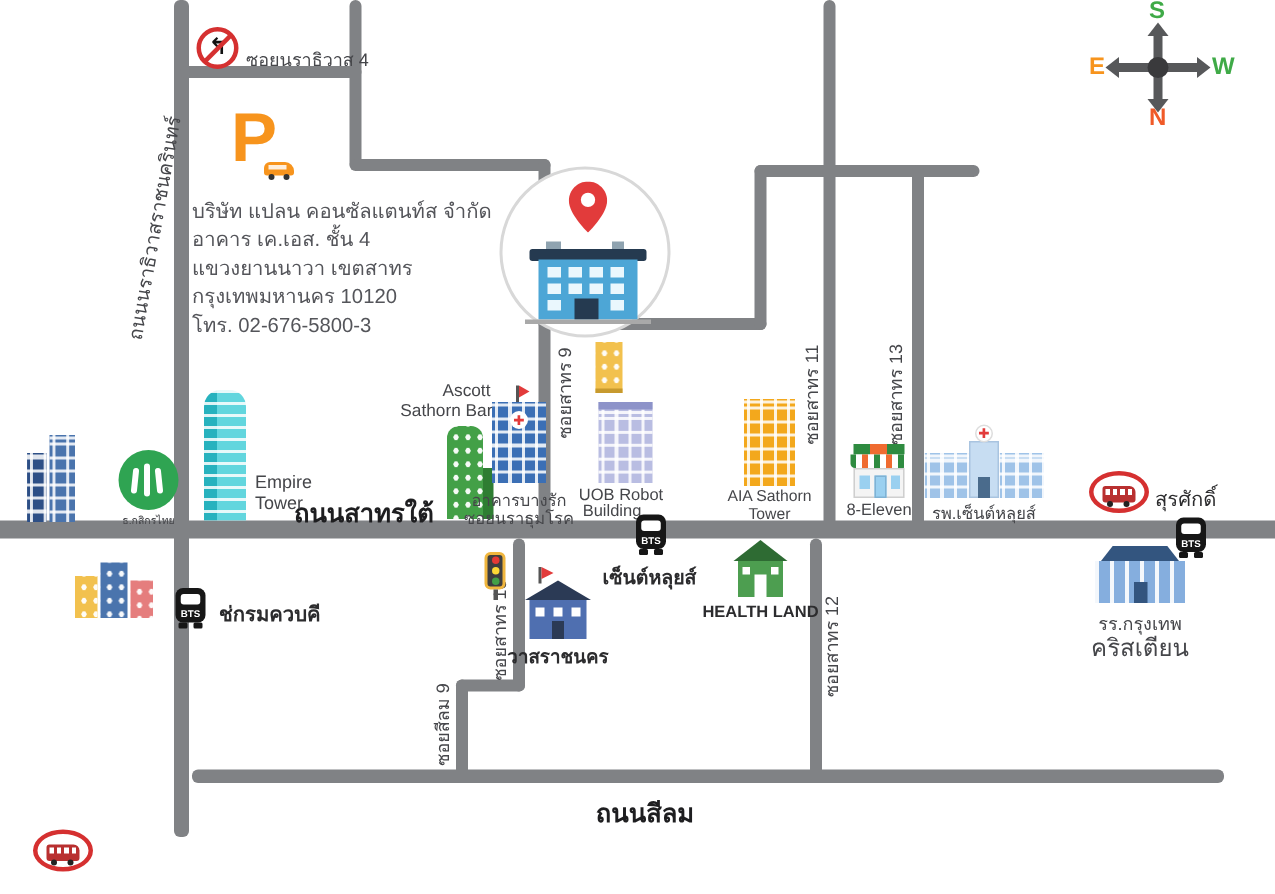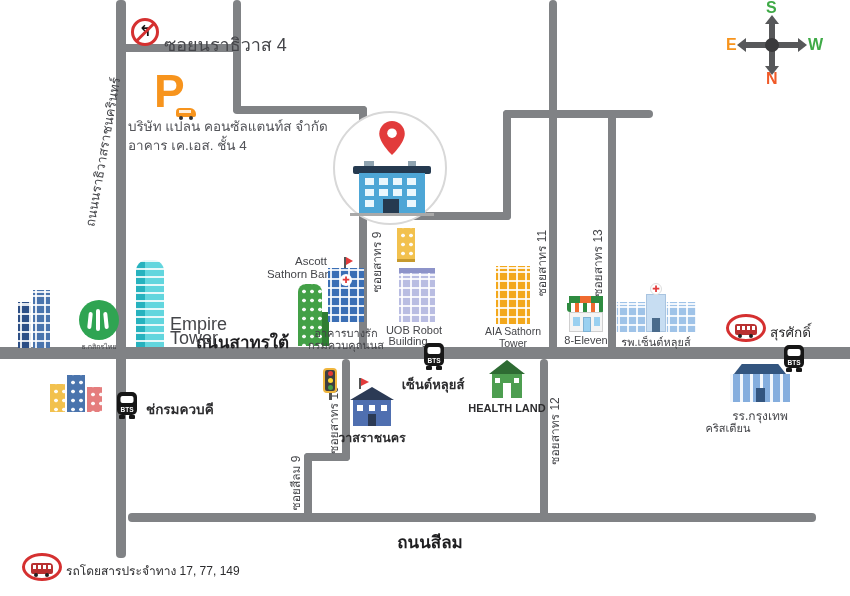--- a/index.html
+++ b/index.html
@@ -1,20 +1,20 @@
 <!DOCTYPE html>
 <html><head>
 <meta charset="utf-8">
 <style>
   * { box-sizing: border-box; }
   body { margin:0; background:#fff; font-family:"Liberation Sans","DejaVu Sans",sans-serif; }
   #map { position:relative; width:850px; height:596px; background:#fff; overflow:hidden; }
 
   .road { position:absolute; background:#808285; border-radius:4px; }
-  .lbl  { position:absolute; color:#45464a; white-space:nowrap; font-size:18px; }
+  .lbl  { position:absolute; color:#45464a; white-space:nowrap; font-size:12px; }
   .c    { transform:translateX(-50%); }
   .vlbl { position:absolute; color:#45464a; white-space:nowrap; font-size:12px;
           transform:translate(-50%,-50%) rotate(-90deg); }
   .roadname { font-weight:bold; color:#1e1e20; font-size:17px; }
   .ico  { position:absolute; }
 
   .grid { background-image:
             repeating-linear-gradient(0deg, rgba(255,255,255,.85) 0 2px, rgba(0,0,0,0) 2px 9px),
             repeating-linear-gradient(90deg, rgba(255,255,255,.85) 0 2px, rgba(0,0,0,0) 2px 9px);
           background-position:2px 3px; }
@@ -65,23 +65,26 @@
   <span class="lbl roadname c" style="left:430px;top:528px">ถนนสีลม</span>
   <span class="lbl" style="left:103px;top:152px;font-size:13px;transform:translate(-50%,-50%) rotate(-80deg)">ถนนนราธิวาสราชนครินทร์</span>
   <span class="lbl" style="left:164px;top:30px">ซอยนราธิวาส 4</span>
   <span class="vlbl" style="left:376px;top:262px">ซอยสาทร 9</span>
   <span class="vlbl" style="left:541px;top:263px">ซอยสาทร 11</span>
   <span class="vlbl" style="left:597px;top:263px">ซอยสาทร 13</span>
   <span class="vlbl" style="left:333px;top:420px">ซอยสาทร 10</span>
   <span class="vlbl" style="left:295px;top:483px">ซอยสีลม 9</span>
   <span class="vlbl" style="left:554px;top:431px">ซอยสาทร 12</span>
 
-  <div class="info" style="left:128px;top:117px">
+  <div class="info" style="left:128px;top:131px">
     <div>บริษัท แปลน คอนซัลแตนท์ส จำกัด</div>
     <div>อาคาร เค.เอส. ชั้น 4</div>
+    <div>แขวงยานนาวา เขตสาทร</div>
+    <div>กรุงเทพมหานคร 10120</div>
+    <div>โทร. 02-676-5800-3</div>
   </div>
 
   <div class="ico" style="left:333px;top:111px;width:114px;height:114px;border-radius:50%;background:#fff;border:2px solid #d8d8d8;z-index:3">
     <svg style="position:absolute;left:44px;top:8px" width="26" height="34" viewBox="0 0 24 32">
       <path d="M12 0C5.4 0 0 5.4 0 12c0 8.5 12 20 12 20s12-11.5 12-20C24 5.4 18.6 0 12 0z" fill="#e23b3b"></path>
       <circle cx="12" cy="11.5" r="4.5" fill="#fff"></circle>
     </svg>
     <svg style="position:absolute;left:15px;top:46px" width="84" height="58" viewBox="0 0 84 58">
       <rect x="14" y="2" width="10" height="5" fill="#8fa3b0"></rect>
         <rect x="58" y="2" width="8" height="5" fill="#8fa3b0"></rect>
@@ -156,21 +159,21 @@
     <div style="position:absolute;right:-7px;bottom:0;width:7px;height:34px;background:#2e7d32"></div>
   </div>
 
   <div class="ico" style="left:328px;top:266px;width:36px;height:56px">
     <div style="position:absolute;left:16px;top:-9px;width:2px;height:11px;background:#555"></div>
     <div style="position:absolute;left:18px;top:-9px;width:0;height:0;border-top:4px solid transparent;border-bottom:4px solid transparent;border-left:7px solid #e23b3b"></div>
     <div class="grid" style="position:absolute;left:0;top:2px;width:36px;height:54px;background-color:#3b6fb5"></div>
     <div style="position:absolute;left:12px;top:8px;width:12px;height:12px;border-radius:50%;background:#fff;color:#e23b3b;font-size:9px;line-height:12px;text-align:center">✚</div>
   </div>
   <span class="lbl c" style="left:346px;top:324px;font-size:11px">อาคารบางรัก</span>
-  <span class="lbl c" style="left:346px;top:336px;font-size:11px">กรมควบคุถนนส</span>
+  <span class="lbl c" style="left:346px;top:336px;font-size:11px">ซอยนราธุมโรค</span>
 
   <div class="ico dots" style="left:397px;top:228px;width:18px;height:34px;background-color:#f2c14e;border-bottom:3px solid #c79a2e"></div>
 
   <div class="ico grid" style="left:399px;top:268px;width:36px;height:54px;background-color:#b9bde2;border-top:5px solid #8d93c9"></div>
   <span class="lbl c" style="left:414px;top:324px;font-size:11px">UOB Robot</span>
   <span class="lbl c" style="left:408px;top:335px;font-size:11px">Building</span>
 
   <div class="ico grid" style="left:496px;top:266px;width:34px;height:58px;background-color:#f3a81c"></div>
   <span class="lbl c" style="left:513px;top:325px;font-size:10.5px">AIA Sathorn</span>
   <span class="lbl c" style="left:513px;top:337px;font-size:10.5px">Tower</span>
@@ -261,20 +264,19 @@
     </div>
   </div>
   <span class="lbl c" style="left:507px;top:402px;font-size:11px;font-weight:bold;color:#2c2c2e">HEALTH LAND</span>
 
   <div class="ico" style="left:730px;top:364px;width:60px;height:38px">
     <div style="position:absolute;left:4px;top:0;width:52px;height:10px;background:#33557f;clip-path:polygon(0 100%,15% 0,85% 0,100% 100%)"></div>
     <div style="position:absolute;left:0;top:10px;width:60px;height:28px;background-color:#85aede;background-image:repeating-linear-gradient(90deg, rgba(255,255,255,.9) 0 3px, rgba(0,0,0,0) 3px 10px)"></div>
     <div style="position:absolute;left:26px;top:24px;width:9px;height:14px;background:#33557f"></div>
   </div>
   <span class="lbl c" style="left:760px;top:406px;font-size:12px">รร.กรุงเทพ</span>
-  <span class="lbl c" style="left:728px;top:419px;font-size:11px">คริสเตียน</span>
+  <span class="lbl c" style="left:760px;top:419px;font-size:16px">คริสเตียน</span>
 
   <div class="bus-badge" style="left:22px;top:553px">
     <div class="bus"></div>
   </div>
-  <span class="lbl" style="left:66px;top:561px;font-size:12px;color:#2c2c2e">รถโดยสารประจำทาง 17, 77, 149</span>
 
 </div>
 
 </body></html>

